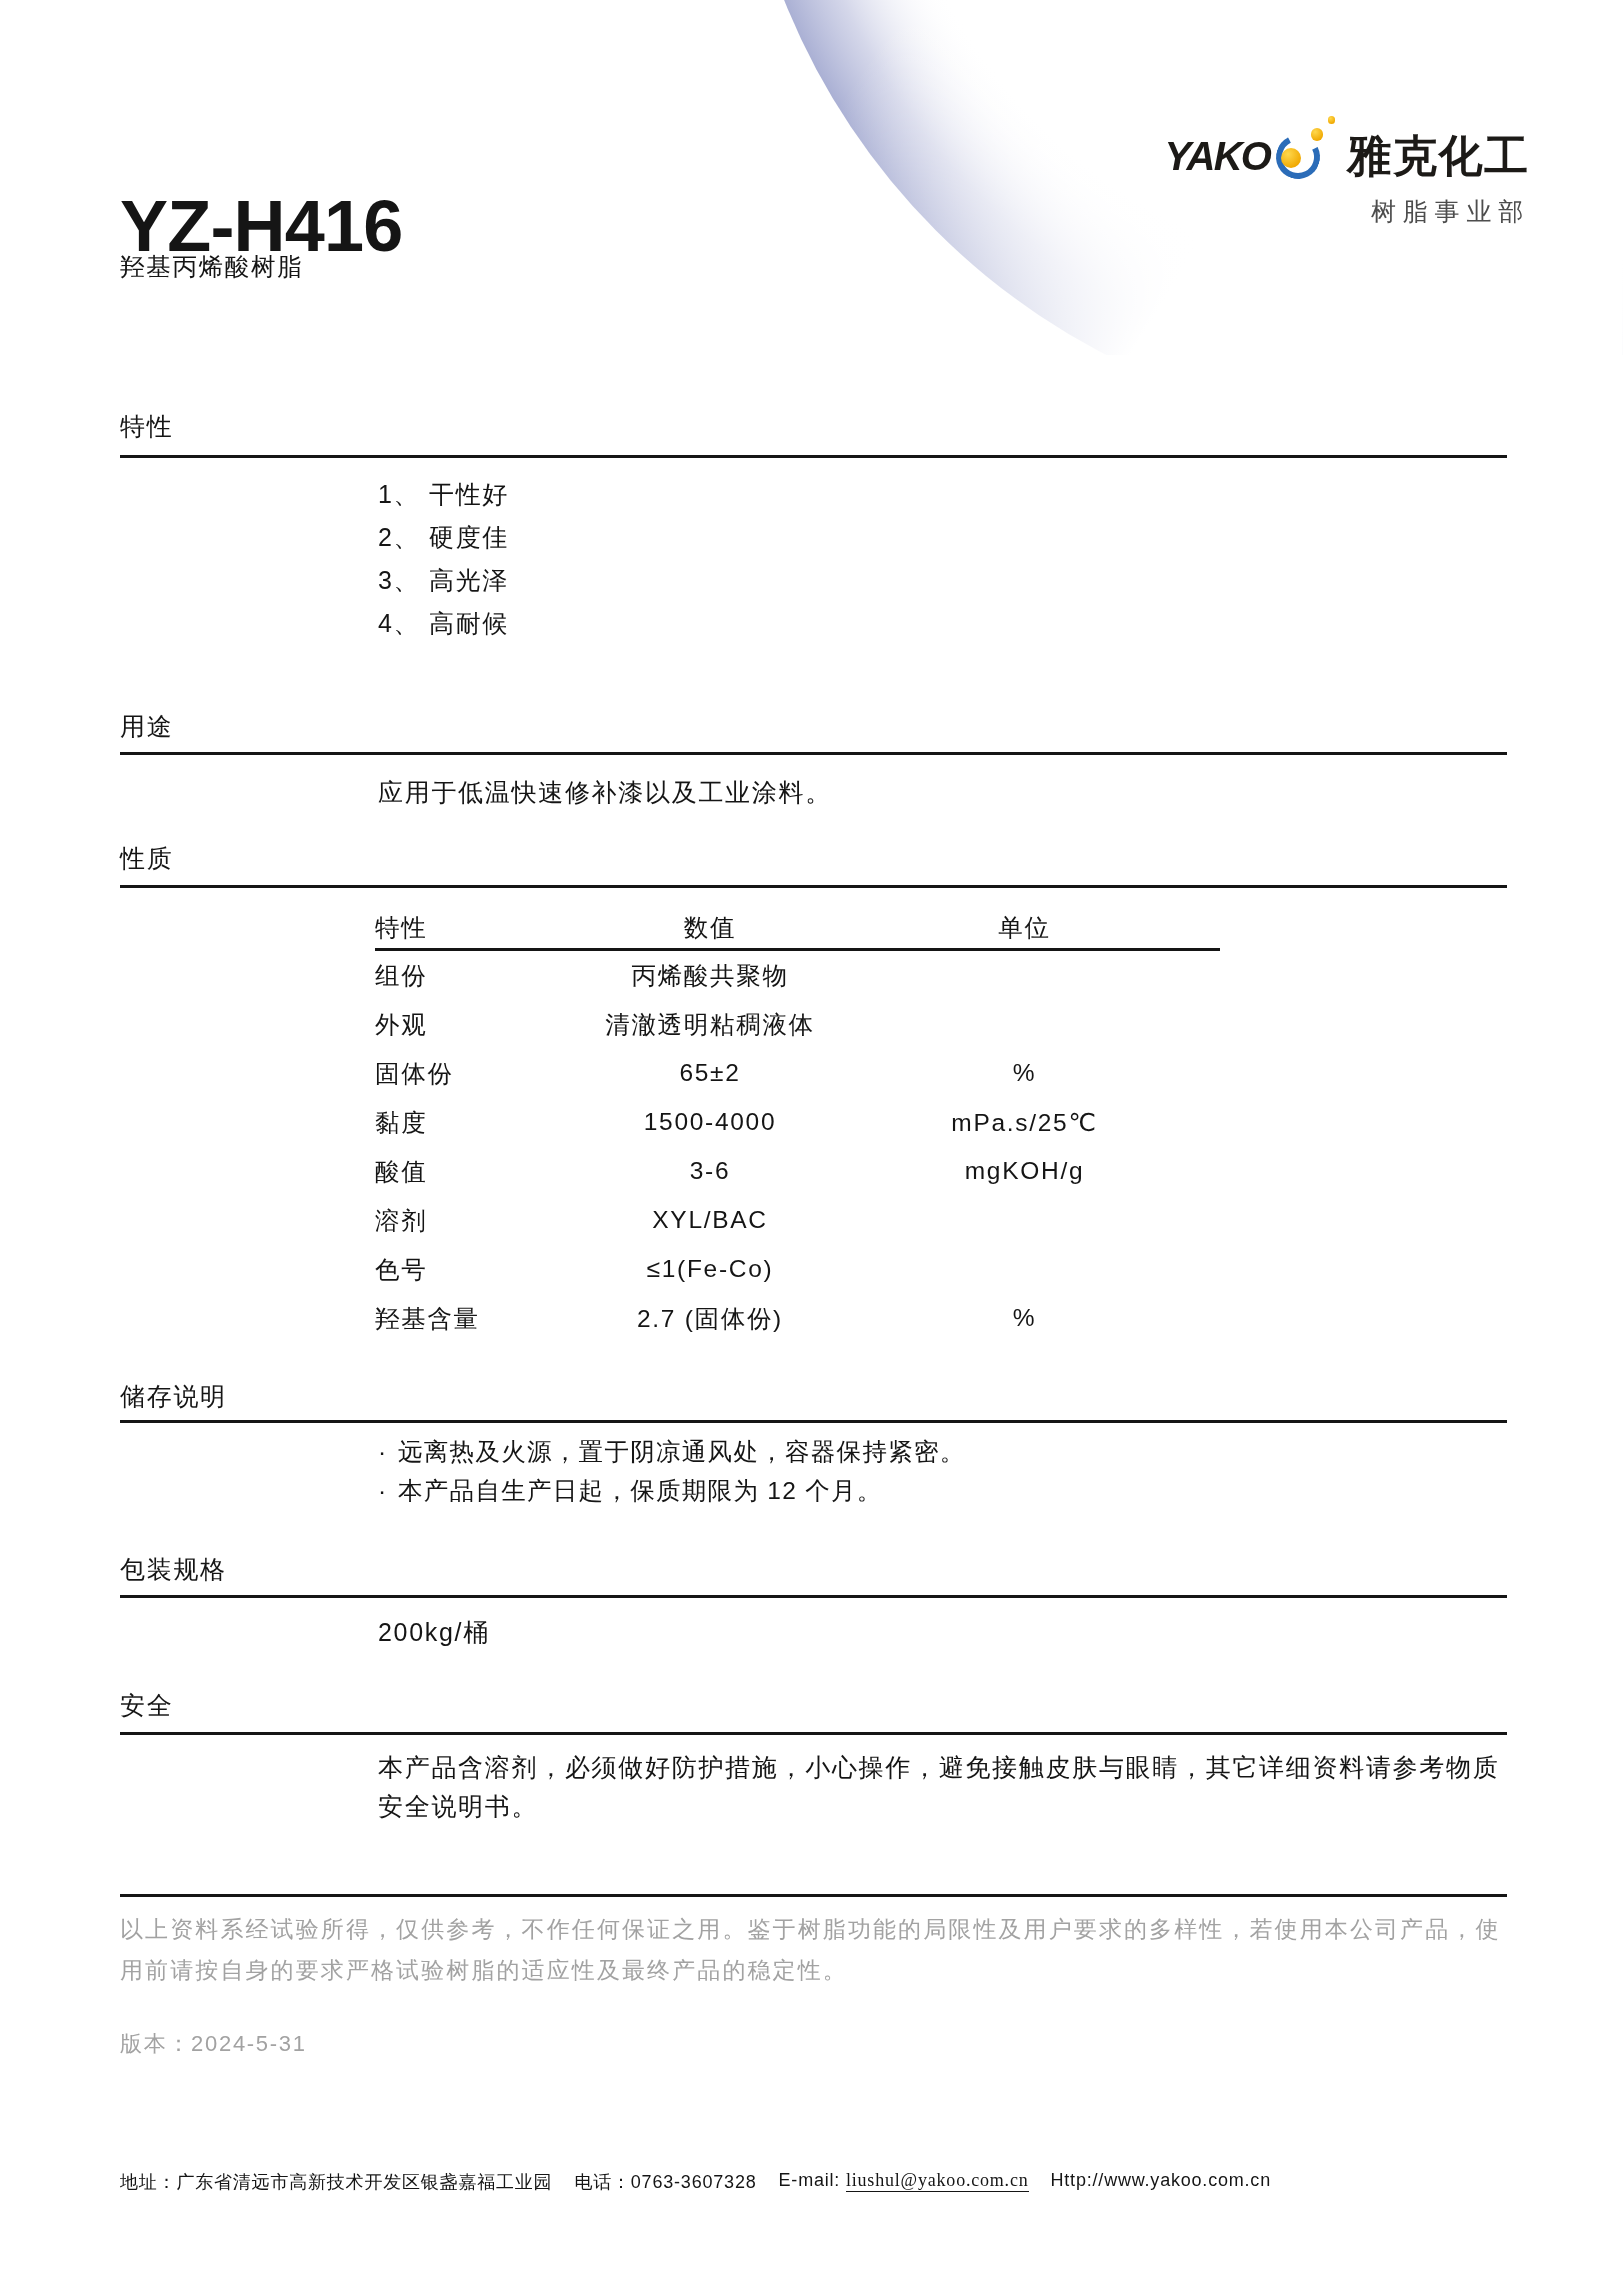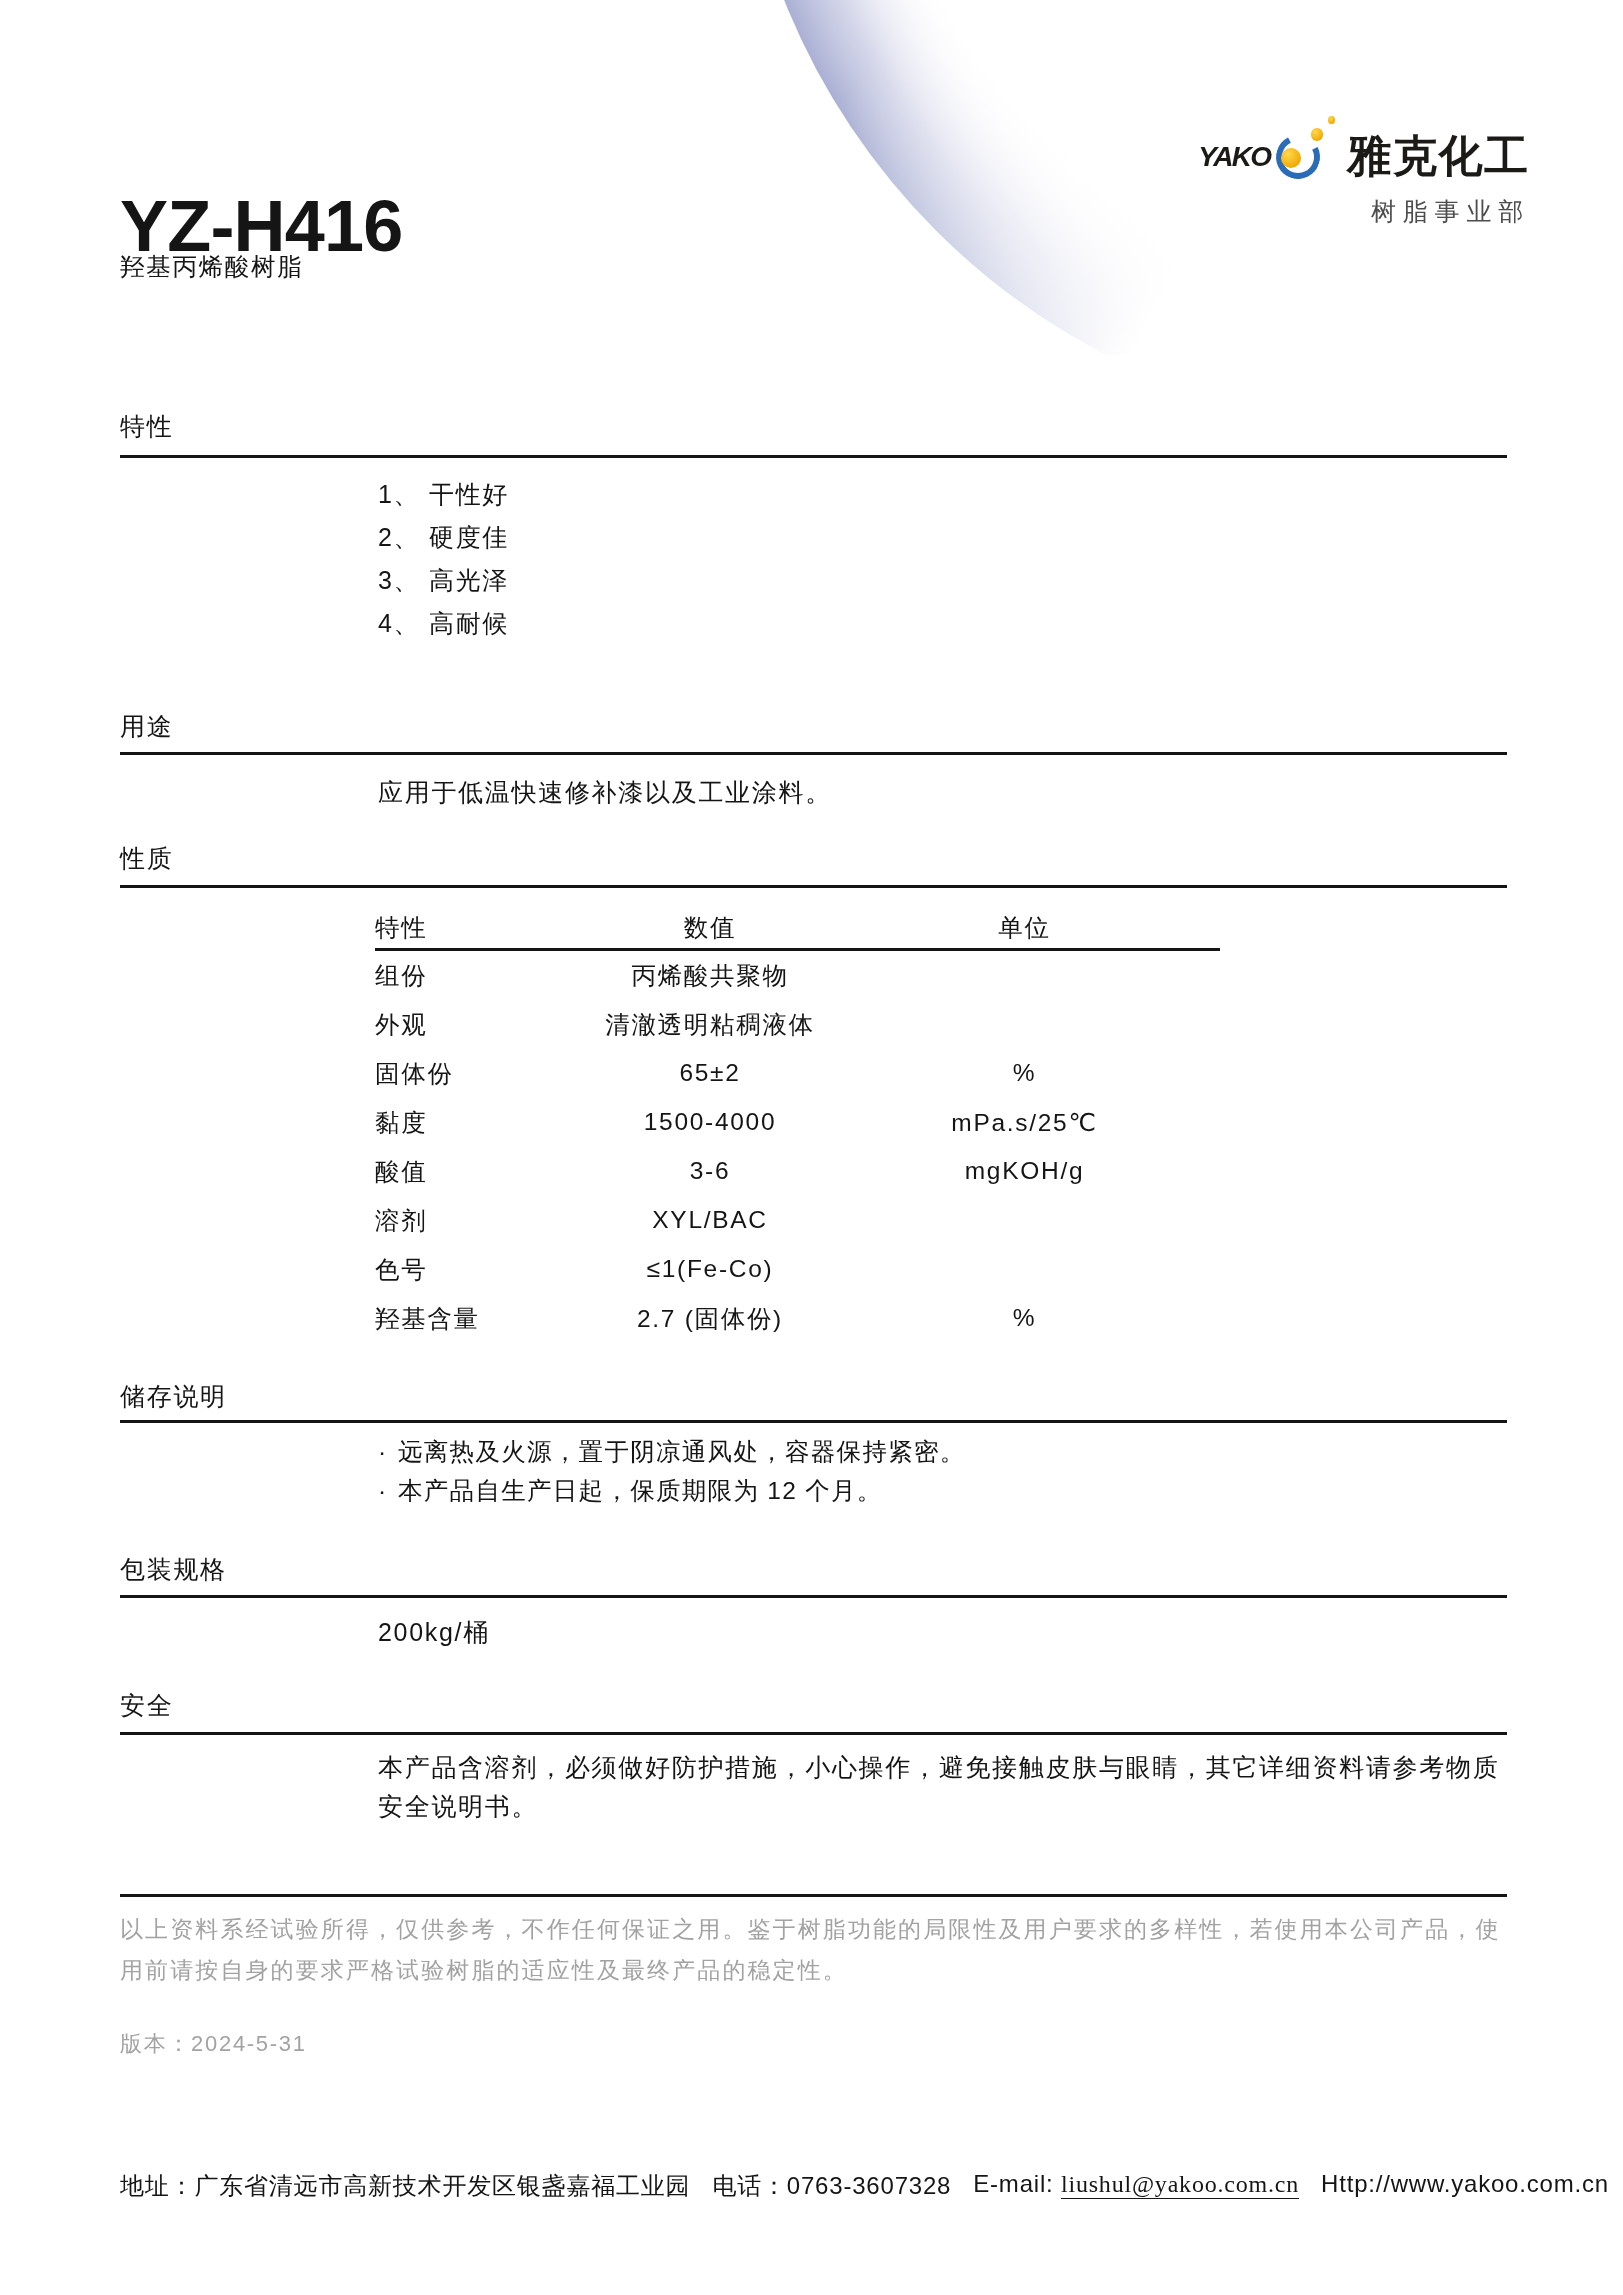--- a/index.html
+++ b/index.html
@@ -6,21 +6,21 @@
   .page{
     position:relative;width:1623px;height:2295px;background:#fff;overflow:hidden;
     font-family:"Liberation Sans","DejaVu Sans",sans-serif;color:#151515;
   }
   .crescent{position:absolute;left:0;top:0;pointer-events:none;}
   
   .title{position:absolute;left:120px;top:142px;font-size:72px;font-weight:800;letter-spacing:-0.8px;line-height:1;}
   .subtitle{position:absolute;left:120px;top:250px;font-size:24.5px;letter-spacing:1.7px;}
   .logo{position:absolute;top:127px;right:93px;text-align:right;}
   .logo-row{display:flex;align-items:center;justify-content:flex-end;}
-  .logo-latin{font-size:28px;font-weight:800;font-style:italic;letter-spacing:-1.7px;color:#1c1a17;text-align:center;}
+  .logo-latin{font-size:40px;font-weight:800;font-style:italic;letter-spacing:-1.7px;color:#1c1a17;text-align:center;}
   .orbit{position:relative;width:49px;height:49px;display:inline-block;margin:0 8.5px 0 3.4px;}
   .orbit-ring{position:absolute;inset:2.5px;border:6px solid #2b6cb8;border-top-color:transparent;border-radius:50%;transform:rotate(18deg);}
   .dot{position:absolute;border-radius:50%;background:radial-gradient(circle at 35% 30%,#ffd84d,#f0a800 75%);}
   .dot-l{left:7.6px;top:16px;width:20px;height:20px;}
   .dot-m{right:-0.8px;top:-4.2px;width:12.7px;height:12.7px;}
   .dot-s{right:-12.7px;top:-16px;width:7.6px;height:7.6px;}
   .logo-cjk{font-size:44px;font-weight:800;letter-spacing:1.7px;color:#1c1a17;margin-left:16px;}
   .division{margin-top:8.5px;font-size:25px;letter-spacing:6.8px;color:#4d4d4d;}
   
   .sec-h{position:absolute;left:120px;font-size:25px;letter-spacing:1.7px;line-height:1.2;}
@@ -35,21 +35,21 @@
   .ptable{position:absolute;left:375px;top:906px;width:845px;font-size:24.5px;letter-spacing:1.7px;}
   .trow{display:grid;grid-template-columns:216px 238px 391px;align-items:center;height:49px;}
   .trow.head{height:42px;}
   .thead-rule{width:845px;height:2.5px;background:#151515;}
   .c1{text-align:left;}
   .c2{text-align:center;}
   .c3{text-align:center;}
   
   .disclaimer{position:absolute;left:120px;top:1909px;width:1387px;font-size:23px;letter-spacing:2.1px;line-height:41px;color:#a2a2a2;}
   .version{position:absolute;left:120px;top:2029px;font-size:22px;letter-spacing:1.7px;color:#a2a2a2;}
-  .contact{position:absolute;left:120px;top:2170px;width:1395px;font-size:24px;letter-spacing:0.8px;display:flex;gap:22px;white-space:nowrap;color:#151515;}
+  .contact{position:absolute;left:120px;top:2170px;width:1395px;font-size:18px;letter-spacing:0.8px;display:flex;gap:22px;white-space:nowrap;color:#151515;}
   .contact .seg{display:inline-block;}
   .email-link{text-decoration:none;color:#151515;border-bottom:1.7px solid #151515;padding-bottom:0.8px;font-family:Liberation Serif, serif;}
   .web-link{text-decoration:none;color:#151515;}
 </style>
 </head>
 <body>
 
 <div class="page">
 
   <svg class="crescent" width="1623" height="355" viewBox="0 0 1920 420">

